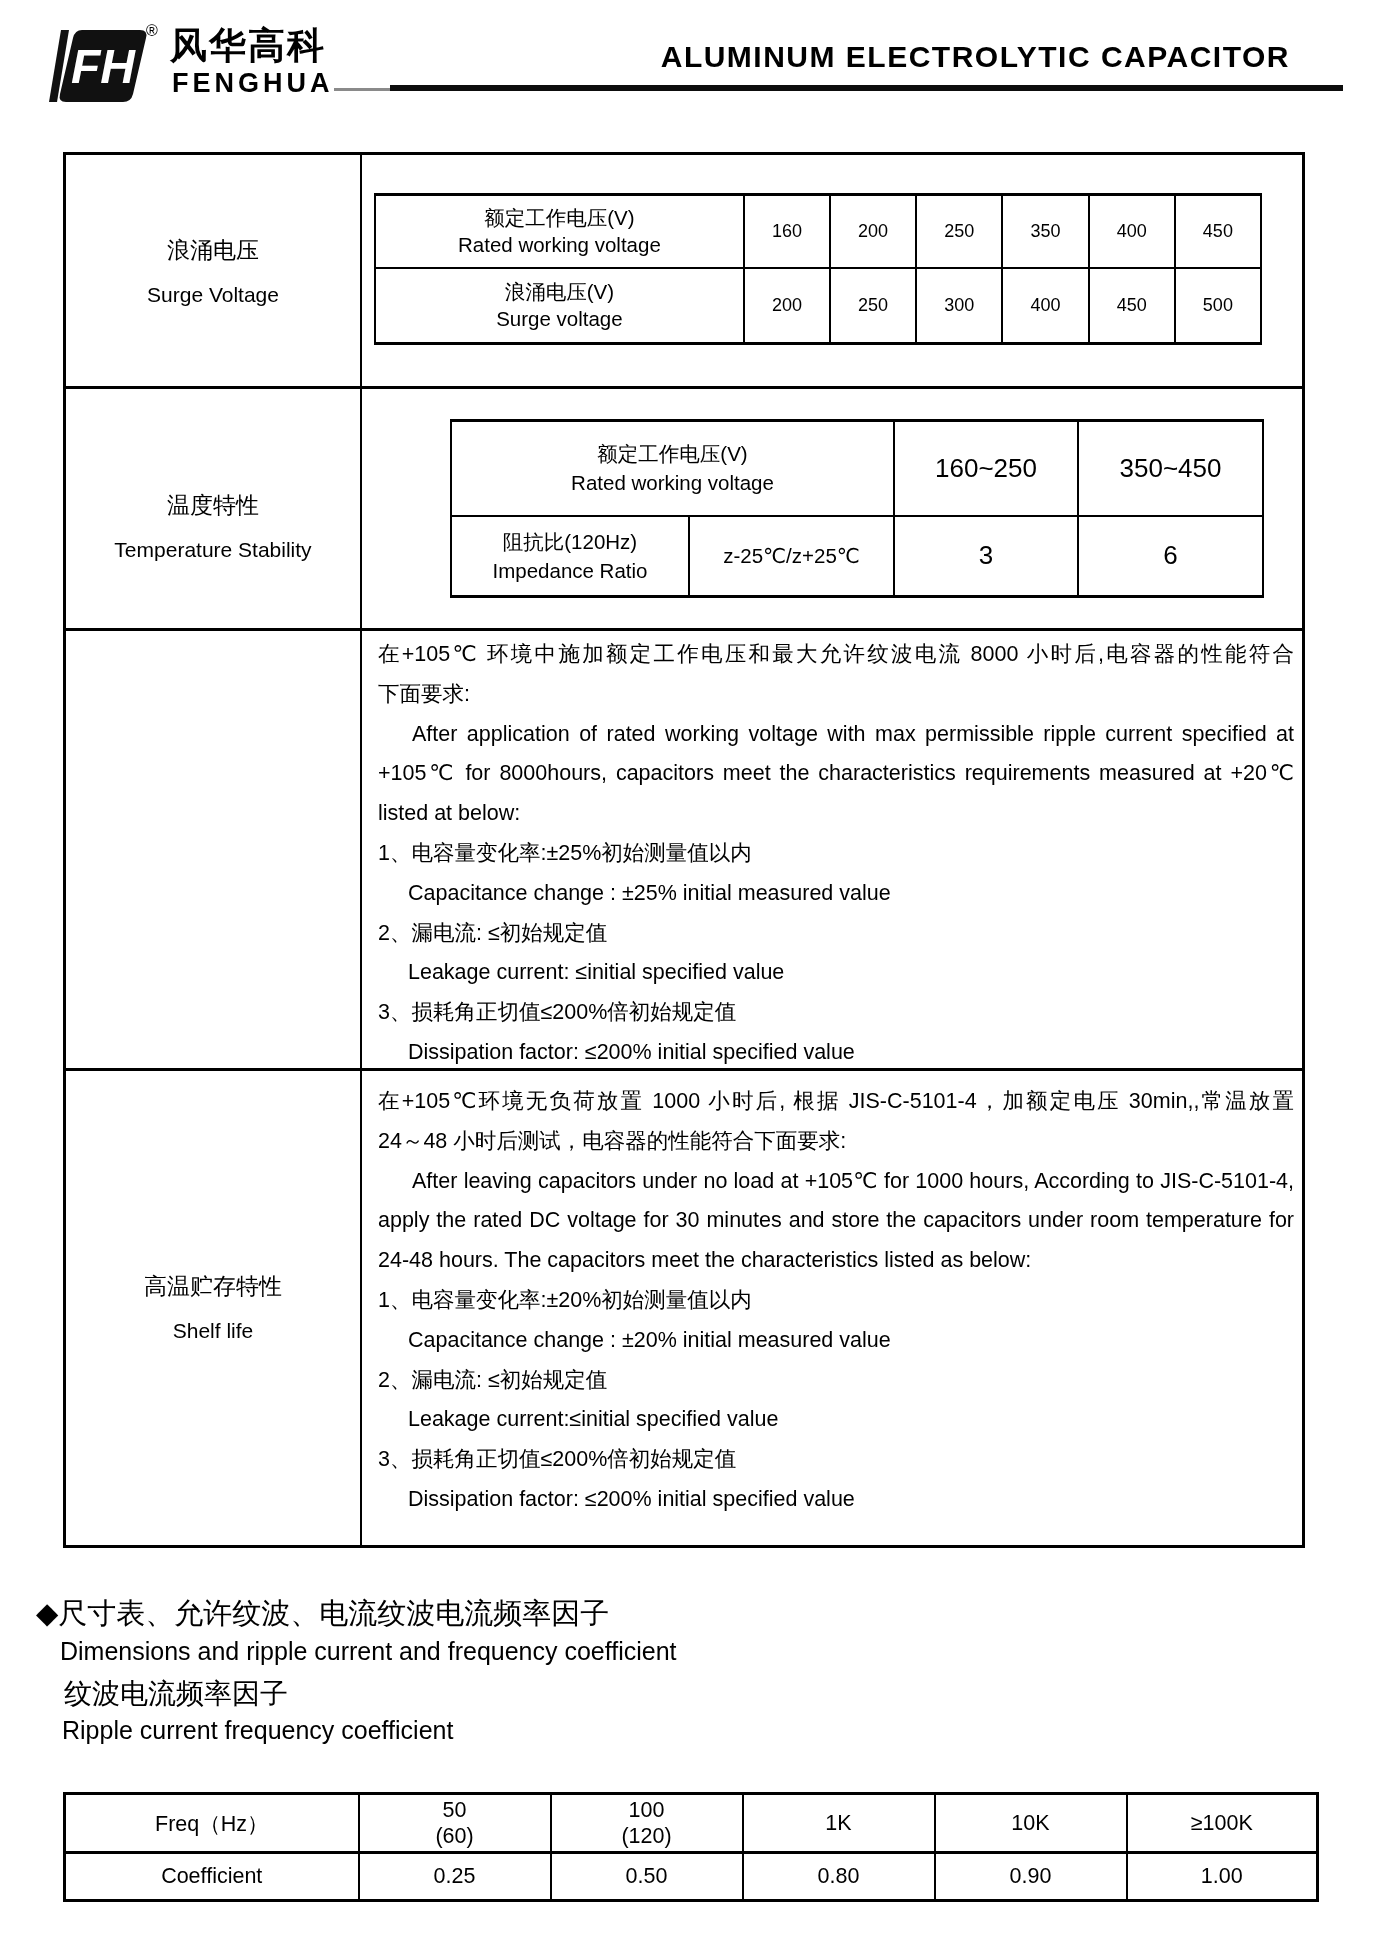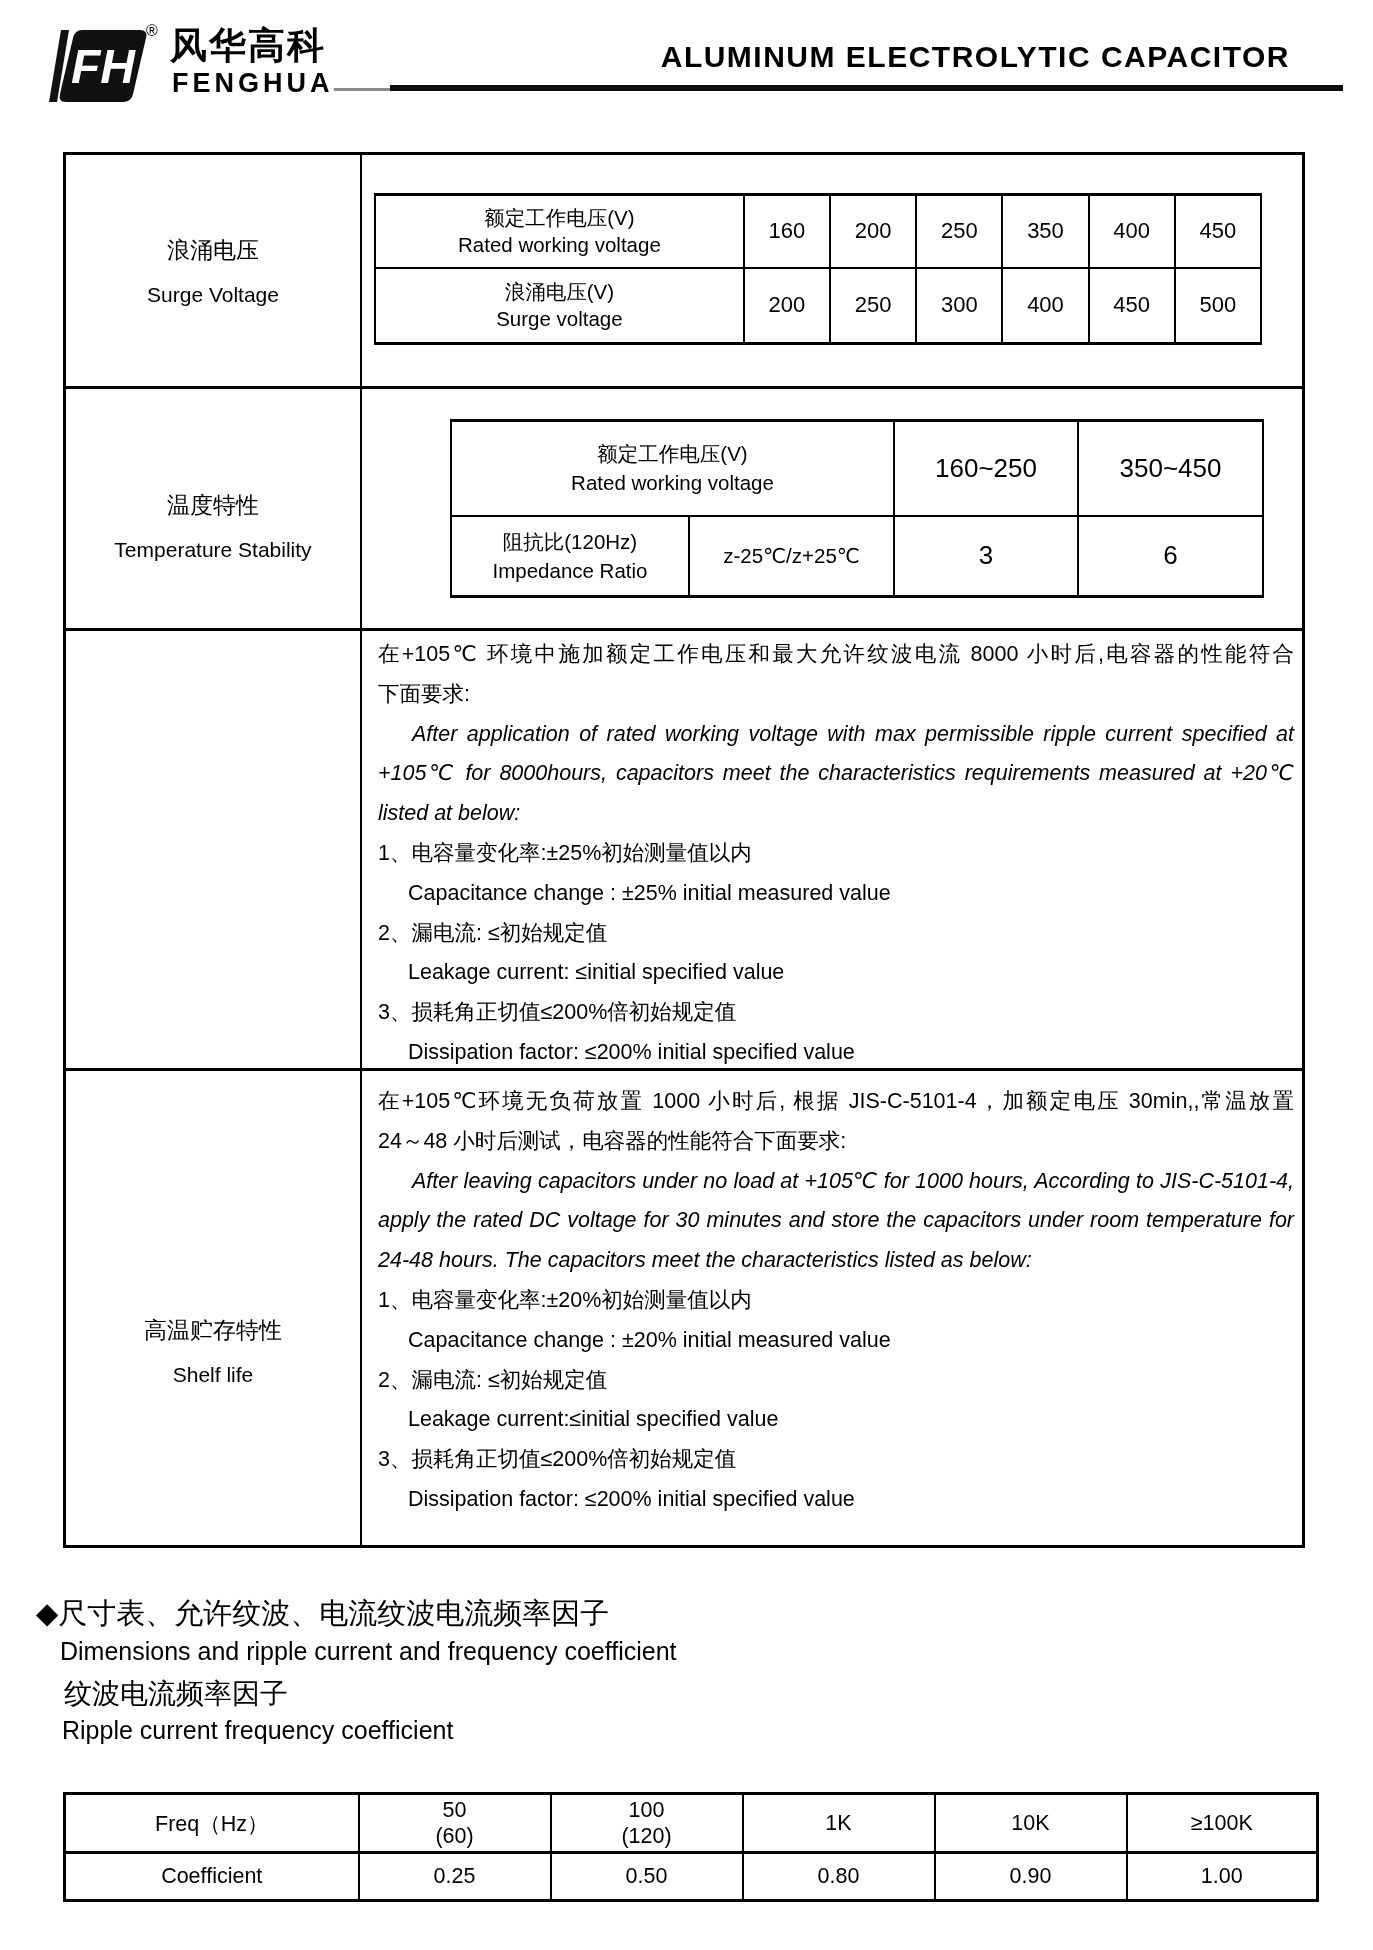--- a/index.html
+++ b/index.html
@@ -24,41 +24,41 @@
   .outer { position:absolute; left:63px; top:152px; width:1242px; height:1396px; border:3px solid #000; }
   .vline  { position:absolute; left:294px; top:0; height:100%; width:2px; background:#000; }
   .hline  { position:absolute; left:0; width:100%; height:3px; background:#000; }
   .hl-1 { top:231px; } .hl-2 { top:473px; } .hl-3 { top:913px; }
 
   .rowlabel { position:absolute; left:0; width:294px; display:flex; flex-direction:column;
               justify-content:center; align-items:center; gap:17px; text-align:right; }
   .rl-1 { top:0;     height:231px; }
   .rl-2 { top:231px; height:280px; }
   .rl-3 { top:473px; height:440px; }
-  .rl-4 { top:913px; height:477px;margin-top:44px; }
+  .rl-4 { top:913px; height:477px; }
   .rowlabel .cn { font-size:23px; }
   .rowlabel .en { font-size:21px; }
 
   table.inner { border-collapse:collapse; table-layout:fixed; position:absolute; background:#fff; }
   table.inner td { border:2px solid #000; text-align:center; vertical-align:middle; padding:0; }
   table.inner tr:first-child td { border-top:3px solid #000; }
   table.inner tr:last-child td  { border-bottom:3px solid #000; }
   .t-surge { left:308px; top:38px;  width:888px; }
-  .t-surge td { font-size:22px; }
+  .t-surge td { font-size:18px; }
   .t-surge .hd { font-size:20.5px; line-height:27px; }
   .t-temp  { left:384px; top:264px; width:812px; }
   .t-temp td { font-size:26px; }
   .t-temp .hd { font-size:20.5px; line-height:29px; }
   .hd .l2 { display:block; }
 
   .bodycell { position:absolute; left:312px; width:916px; font-size:21.5px; line-height:39.8px; }
   .bc-3 { top:473px; height:440px; padding-top:7px; }
   .bc-4 { top:913px; height:477px; padding-top:14px; }
   .cn-justify { text-align:justify; text-align-last:justify; }
-  .en-par { text-align:justify; text-indent:34px;font-style:italic; }
+  .en-par { text-align:justify; text-indent:34px; }
   .item-en { padding-left:30px; }
 
   
   .sec-h1 { position:absolute; left:36px; top:1594px; font-size:29px; }
   .sec-h2 { position:absolute; left:60px; top:1637px; font-size:25px; }
   .sec-h3 { position:absolute; left:64px; top:1675px; font-size:28px; }
   .sec-h4 { position:absolute; left:62px; top:1716px; font-size:25px; }
 
   
   table.freq { position:absolute; left:63px; top:1792px; width:1253px;

